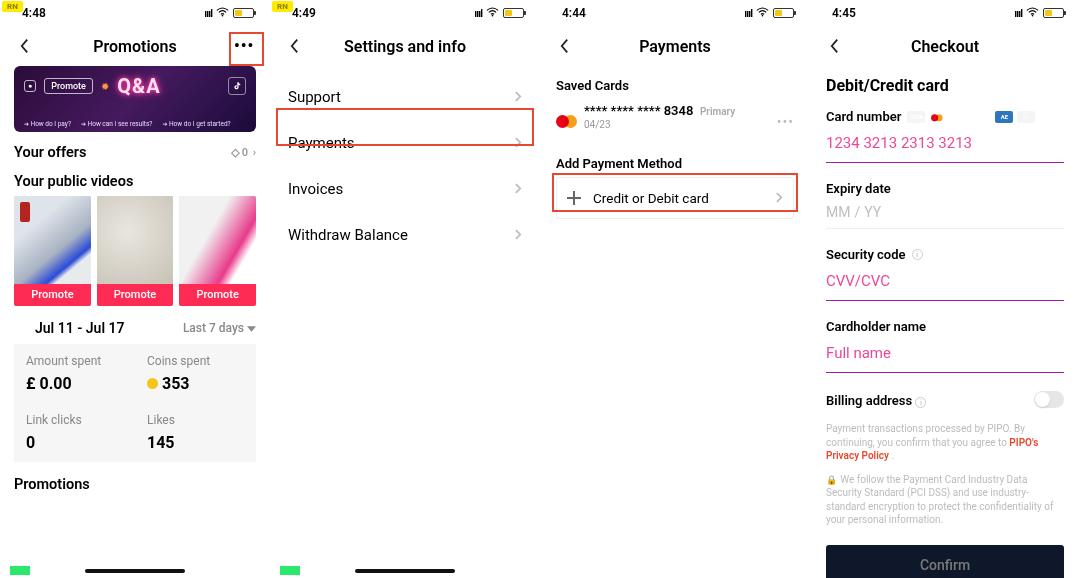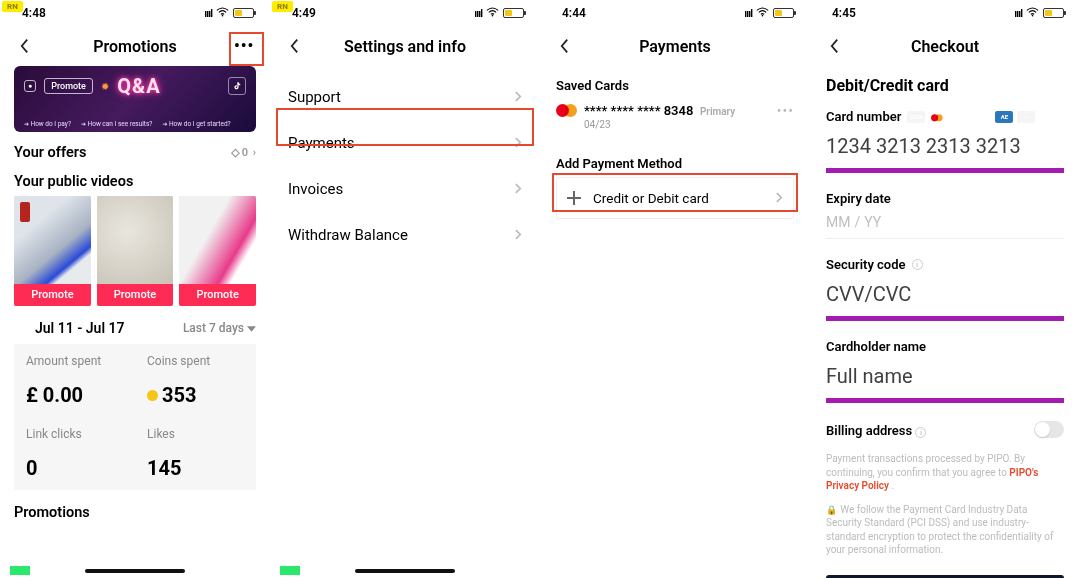--- a/index.html
+++ b/index.html
@@ -42,33 +42,33 @@
   .v3 .thumb { background: linear-gradient(120deg, #f1f1f1 40%, #e83a8a 70%, #fff 80%); }
   .promote-btn { background: #fe2c55; color: #fff; font-size: 11px; font-weight: 500; text-align: center; height: 22px; line-height: 22px; cursor: pointer; }
 
   .range-row { display: flex; justify-content: space-between; align-items: center; padding: 14px 14px 8px; font-size: 14px; font-weight: 600; margin-left: 21px; }
   .range-select { font-size: 12px; color: #888; font-weight: 500; display: flex; align-items: center; gap: 3px; }
   .chev-down svg { width: 9px; height: 6px; fill: #888; }
 
   .stats-grid { display: grid; grid-template-columns: 1fr 1fr; gap: 0; padding: 0 14px; }
   .stat-card { background: #f6f6f6; padding: 10px 12px; }
   .stat-card .label { font-size: 12px; color: #888; }
-  .stat-card .value { font-size: 20px; font-weight: 700; margin-top: 15px; display: flex; align-items: center; gap: 4px; }
+  .stat-card .value { font-size: 16px; font-weight: 700; margin-top: 6px; display: flex; align-items: center; gap: 4px; }
   .coin-dot { width: 11px; height: 11px; border-radius: 50%; background: #f5c518; display: inline-block; }
 
   .home-ind { position: absolute; bottom: 5px; left: 50%; transform: translateX(-50%); width: 100px; height: 4px; border-radius: 3px; background: #111; }
   .annot { position: absolute; bottom: 3px; left: 10px; width: 20px; height: 9px; background: #2ae86b; }
 
   
   .list-row { display: flex; align-items: center; justify-content: space-between; padding: 14px 18px; font-size: 15px; cursor: pointer; }
   .list-row .chev svg { width: 7px; height: 11px; stroke: #bbb; stroke-width: 2; fill: none; }
 
   
   .sec-label { padding: 12px 16px 6px; font-size: 13px; font-weight: 600; }
-  .card-row { display: flex; align-items: flex-start; padding: 4px 16px 0; gap: 4px; }
+  .card-row { display: flex; align-items: flex-end; padding: 4px 16px 0; gap: 4px; }
   .mc-logo { width: 24px; height: 16px; position: relative; }
   .mc-logo::before,.mc-logo::after{content:"";position:absolute;top:1px;width:13px;height:13px;border-radius:50%;}
   .mc-logo::before{left:0;background:#eb001b;}
   .mc-logo::after{left:8px;background:#f79e1b;mix-blend-mode:multiply;}
   .card-mid { font-size: 13px; font-weight: 600; }
   .card-mid .exp { font-size: 10px; color: #999; font-weight: 400; margin-top: 1px; }
   .primary-chip { font-size: 10px; color: #aaa; border: 0; background: transparent; }
   .card-more { margin-left: auto; color: #bbb; font-size: 14px; letter-spacing: 1px; }
   .add-row { display: flex; align-items: center; border: 1px solid #eee; margin: 0 16px; padding: 12px 10px; border-radius: 3px; gap: 12px; font-size: 13.5px; cursor: pointer; }
   .plus-icon { width: 14px; height: 14px; position: relative; }
@@ -83,21 +83,21 @@
   .field-label { font-size: 13px; font-weight: 600; display: flex; align-items: center; gap: 6px; }
   .card-logos { display: flex; gap: 4px; }
   .card-logos span { width: 18px; height: 12px; border-radius: 2px; display: inline-flex; align-items: center; justify-content: center; font-size: 6px; font-weight: 700; color: #fff; }
   .visa{background:#f5f5f5;color:#1a3eaa;font-style:italic;}
   .mc{background:#fff;}
   .mc .mc-logo{transform:scale(0.55);margin-left:-4px;}
   .mae{background:#fff;color:#cc3b2e;}
   .jcb{background:#fff;color:#27689e;}
   .amex{background:#2e77bc;}
   .dc{background:#f5f5f5;color:#2e77bc;}
-  .input-ph { font-size: 20px; color: #404040; padding: 10px 0; border-bottom: 5px solid #a21caf; margin-bottom: 18px; }
+  .input-ph { font-size: 15px; color: #ec4899; padding: 10px 0; border-bottom: 1px solid #a21caf; margin-bottom: 18px; }
   .expiry-row { font-size: 14px; color: #bfbfbf; padding: 8px 0; border-bottom: 1px solid #eee; margin-bottom: 18px; }
   .expiry-row .sep { color: #bfbfbf; margin: 0 4px; }
   .info-dot { width: 11px; height: 11px; border: 1px solid #ccc; border-radius: 50%; color: #ccc; font-size: 8px; display: inline-flex; align-items: center; justify-content: center; }
   .billing-row { display: flex; align-items: flex-end; justify-content: space-between; font-size: 13px; font-weight: 600; margin-bottom: 14px; }
   .toggle { width: 30px; height: 17px; border-radius: 10px; background: #e6e6e6; position: relative; }
   .toggle::after { content: ""; position: absolute; left: 1px; top: 1px; width: 15px; height: 15px; background: #fff; border-radius: 50%; box-shadow: 0 1px 2px rgba(0,0,0,0.15); }
   .disc { font-size: 10px; color: #bcbcbc; line-height: 1.35; margin-bottom: 10px; }
   .disc .lock { font-size: 9px; margin-right: 3px; }
   .disc .link { color: #e7492e; font-weight: 600; }
   .confirm-btn { margin-top: 18px; background: #0f172a; color: #7a7a7a; text-align: center; height: 40px; line-height: 40px; border-radius: 3px; font-size: 14px; font-weight: 500; cursor: pointer; }

